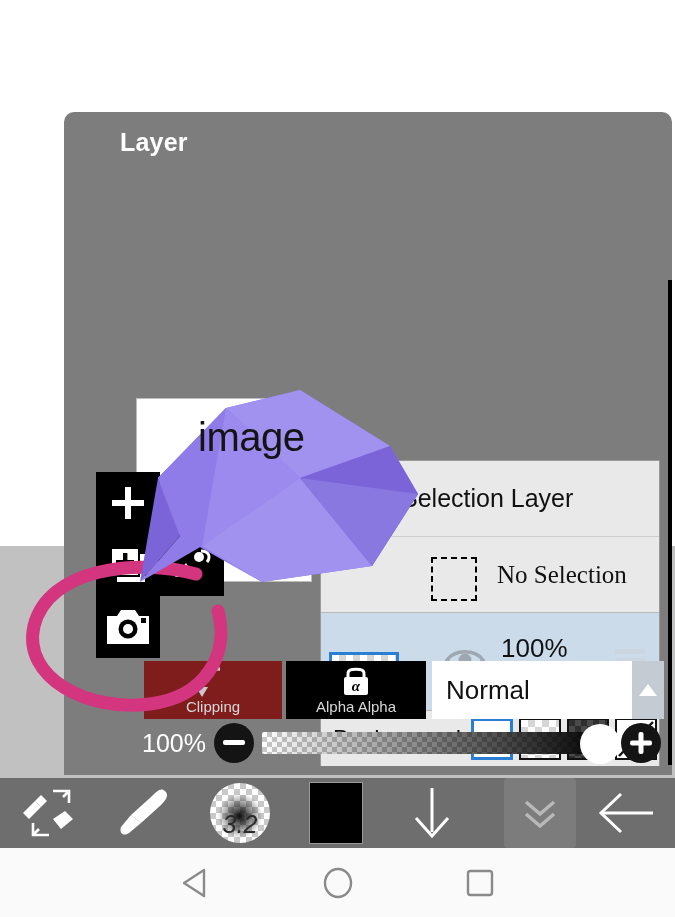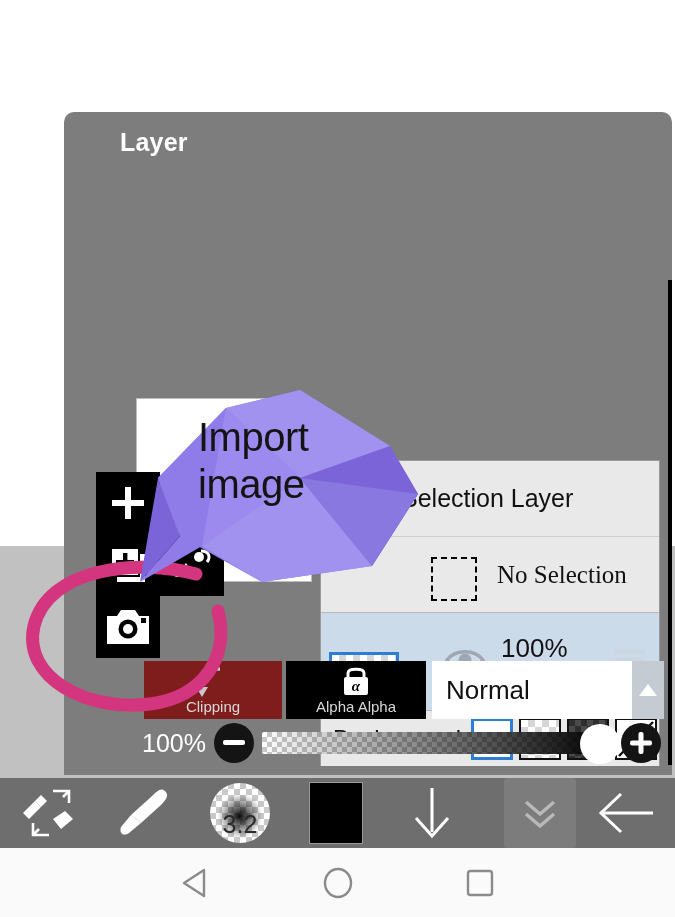--- a/index.html
+++ b/index.html
@@ -139,21 +139,21 @@
   #speech-bubble { position:absolute; left:140px; top:386px; width:285px; height:200px; }
   #bubble-text {
     position:absolute; left:198px; top:414px; width:180px;
     font-size:40px; color:#141414; line-height:47px; letter-spacing:-0.5px;
   }
 
   
   #pink-circle { position:absolute; left:18px; top:556px; width:222px; height:162px; }
 
   
-  #bottom-toolbar { position:absolute; left:0; top:778px; width:675px; height:70px; background:#6e6e6e; }
+  #bottom-toolbar { position:absolute; left:0; top:778px; width:675px; height:70px; background:#6e6e6e;font-style:italic; }
   .bt-btn { position:absolute; top:0; height:70px; display:flex; align-items:center; justify-content:center; }
   #bt-eraser-swap { left:0;   width:96px; }
   #bt-brush       { left:96;  width:96px; left:96px; }
   #bt-size        { left:192px; width:96px; }
   #bt-color       { left:288px; width:96px; }
   #bt-down        { left:384px; width:96px; }
   #bt-back        { left:576px; width:99px; }
   #bt-collapse-in { position:absolute; left:504px; top:778px; width:72px; height:70px; background:#7c7c7c; border-radius:4px;
                     display:flex; align-items:center; justify-content:center; }
   #size-circle {
@@ -351,21 +351,20 @@
   <polygon points="86,22 160,4 250,60 160,92" fill="#a192f0"></polygon>
   <polygon points="160,92 250,60 278,108 232,180" fill="#7a64d8"></polygon>
   <polygon points="86,22 160,92 62,160 18,92" fill="#9d8aee"></polygon>
   <polygon points="62,160 160,92 232,180 122,196" fill="#a192f0"></polygon>
   <polygon points="160,92 232,180 278,108" fill="#8878e0"></polygon>
   <polygon points="18,92 62,160 40,150" fill="#7a64d8"></polygon>
   <polygon points="86,22 18,92 40,150 0,196 62,160" fill="#8f7ce8"></polygon>
   <polygon points="18,92 0,196 40,150" fill="#7a64d8"></polygon>
 </svg>
 <div id="bubble-text">
-  <div>Import</div>
   <div>image</div>
 </div>
 
 <div id="bottom-toolbar">
   <div class="bt-btn" id="bt-eraser-swap">
     <svg width="58" height="52" viewBox="0 0 58 52">
       <path d="M4 26 L16 14 L22 20 L10 32 Z" fill="#fff"></path>
       <path d="M16 14 L22 8 L28 14 L22 20 Z" fill="#fff"></path>
       <path d="M34 4 L50 4 L50 16 M50 4 L44 10" stroke="#fff" stroke-width="2.6" fill="none"></path>
       <path d="M30 48 L14 48 L14 36 M14 48 L20 42" stroke="#fff" stroke-width="2.6" fill="none"></path>

